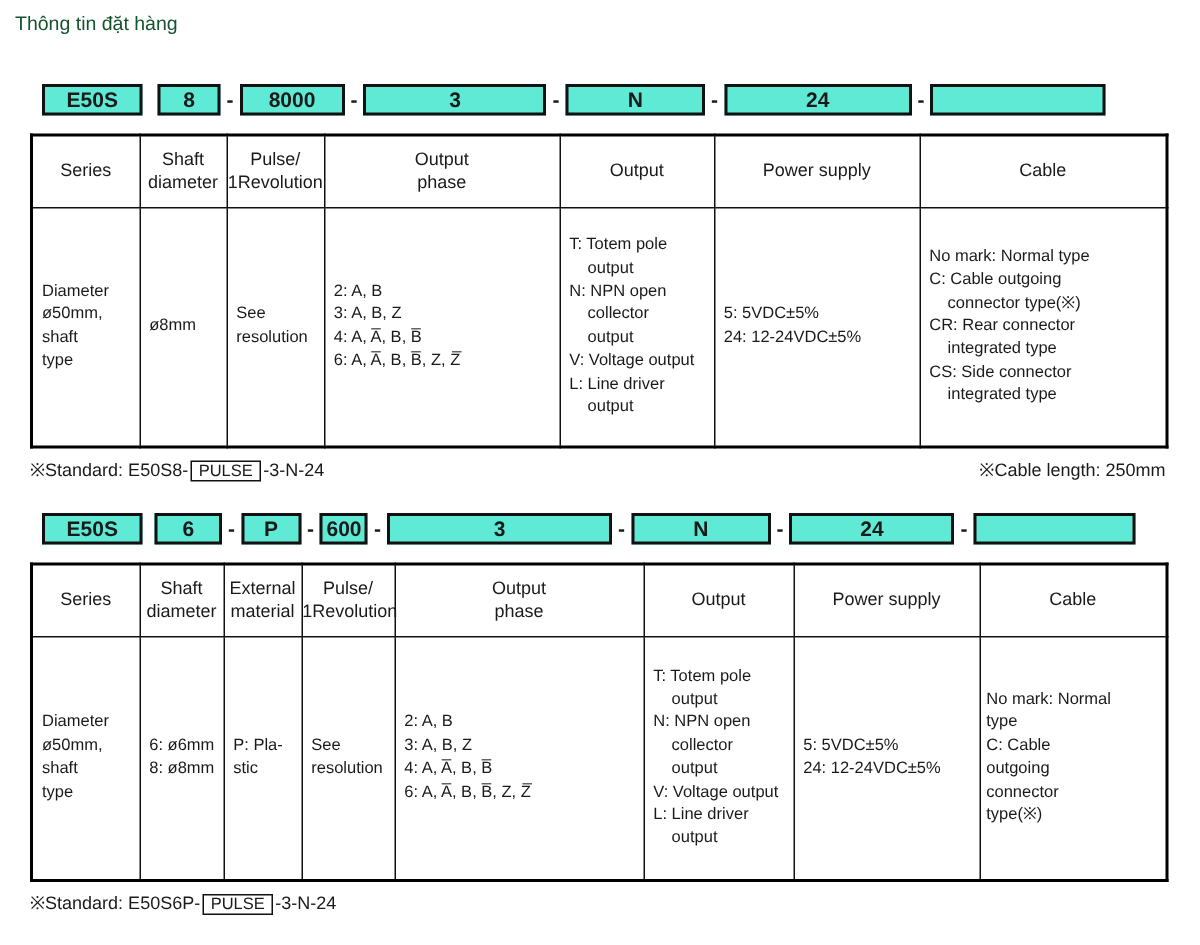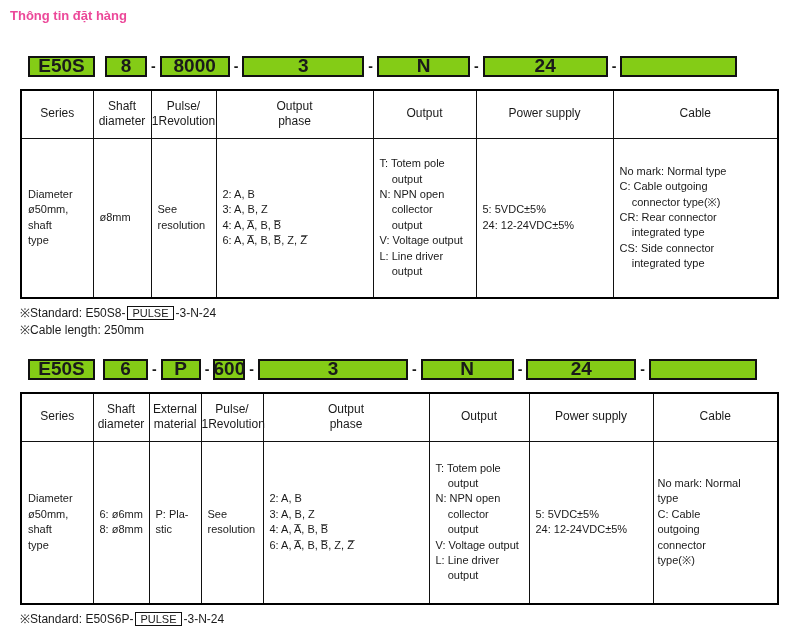--- a/index.html
+++ b/index.html
@@ -1,39 +1,39 @@
 <!DOCTYPE html>
 <html><head>
 <meta charset="utf-8">
 <style>
   * { box-sizing: border-box; margin: 0; padding: 0; }
   html, body { width: 800px; height: 630px; overflow: hidden; background: #ffffff;
     font-family: "Liberation Sans", sans-serif; color: #1a1a1a; }
   body { padding: 8px 0 0 10px; }
 
-  .page-title { color: #ec4899; font-weight: bold; font-size: 13px; margin-bottom: 32px; }
+  .page-title { color: #14532d; font-weight: normal; font-size: 13px; margin-bottom: 32px; }
 
   .content { margin-left: 10px; width: 757px; }
 
   .code-row { display: flex; align-items: center; height: 22px; margin-bottom: 12px; }
   .code-box { display: inline-flex; align-items: center; justify-content: center;
-    height: 21px; border: 2px solid #111; font-weight: bold; font-size: 19px; background: #84cc16; }
+    height: 21px; border: 2px solid #111; font-weight: bold; font-size: 14px; background: #5eead4; }
   .dash { font-weight: bold; font-size: 14px; margin: 0 4px; }
 
   table { border-collapse: collapse; width: 757px; table-layout: fixed; border: 2px solid #000000; }
   th, td { border: 1px solid #111; }
   th { font-weight: normal; font-size: 12px; text-align: center; vertical-align: middle;
     white-space: pre-line; line-height: 1.3; }
   td { font-size: 11px; vertical-align: middle; white-space: pre-wrap; line-height: 1.4; padding: 3px 4px; }
   td.l { text-align: left; padding-left: 6px; }
   td.c { text-align: left; }
   td.ind { }
 
   .notes1 { display: flex; justify-content: space-between; align-items: flex-start;
-    width: 757px; font-size: 12px; margin: 5px 0 20px; flex-direction: column; }
+    width: 757px; font-size: 12px; margin: 5px 0 20px; }
   .pulse-box { display: inline-block; border: 1px solid #111; padding: 0 4px; margin: 0 2px; font-size: 11px; }
   .notes2 { display: flex; align-items: flex-start; width: 757px; font-size: 12px; margin-top: 5px; flex-direction: column; }
   .notes2 .n-std { width: 410px; }
   .notes2 .n-pow { width: 215px; white-space: pre-wrap; }
   .notes2 .n-cab { flex: 1; white-space: pre-wrap; }
 </style>
 </head>
 <body>
 
 <div class="page-title">Thông tin đặt hàng</div>

